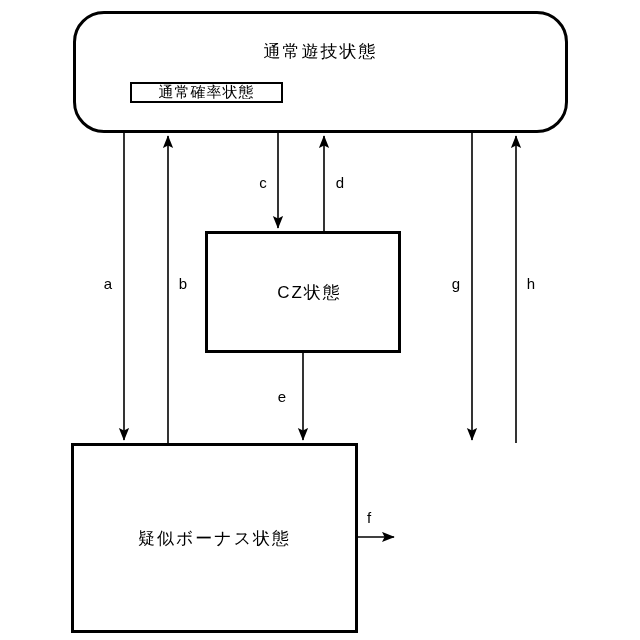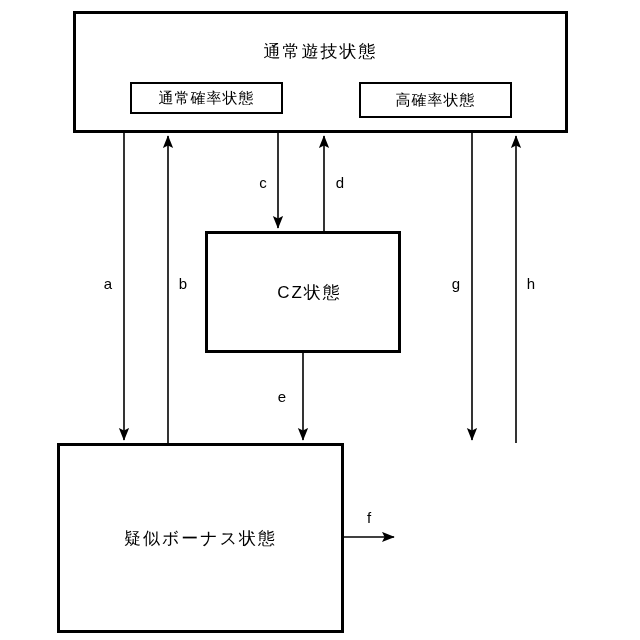--- a/index.html
+++ b/index.html
@@ -46,26 +46,26 @@
     align-items: center;
     justify-content: center;
   }
   .subnode-label {
     font-size: 15px;
     color: #000000;
     letter-spacing: 1px;
     white-space: nowrap;
   }
   
-  #node-normal-game  { left: 73px;  top: 11px;  width: 495px; height: 122px; align-items: flex-start; justify-content: center; }
+  #node-normal-game  { left: 73px;  top: 11px;  width: 495px; height: 122px; align-items: flex-start; justify-content: center; border-radius: 31px; }
   #node-normal-game .node-label { margin-top: 26px; }
-  #sub-normal-prob   { left: 130px; top: 82px;  width: 153px; height: 32px; }
+  #sub-normal-prob   { left: 130px; top: 82px;  width: 153px; height: 21px; }
   #sub-high-prob     { left: 359px; top: 82px;  width: 153px; height: 36px; }
   #node-cz           { left: 205px; top: 231px; width: 196px; height: 122px; padding-left: 13px; }
-  #node-pseudo-bonus { left: 57px;  top: 443px; width: 287px; height: 190px; }
+  #node-pseudo-bonus { left: 71px;  top: 443px; width: 287px; height: 190px; }
   #node-at           { left: 397px; top: 443px; width: 189px; height: 190px; }
 
   .edge-label {
     position: absolute;
     font-size: 15px;
     color: #000000;
     transform: translate(-50%, -50%);
     white-space: nowrap;
   }
   .edge-line {
@@ -104,23 +104,20 @@
   </svg>
 
   <div class="node" id="node-normal-game">
     <span class="node-label">通常遊技状態</span>
   </div>
 
   <div class="subnode" id="sub-normal-prob">
     <span class="subnode-label">通常確率状態</span>
   </div>
 
-  <div class="subnode" id="sub-high-prob">
-    <span class="subnode-label">高確率状態</span>
-  </div>
 
   <div class="node" id="node-cz">
     <span class="node-label">CZ状態</span>
   </div>
 
   <div class="node" id="node-pseudo-bonus">
     <span class="node-label">疑似ボーナス状態</span>
   </div>
 
 

